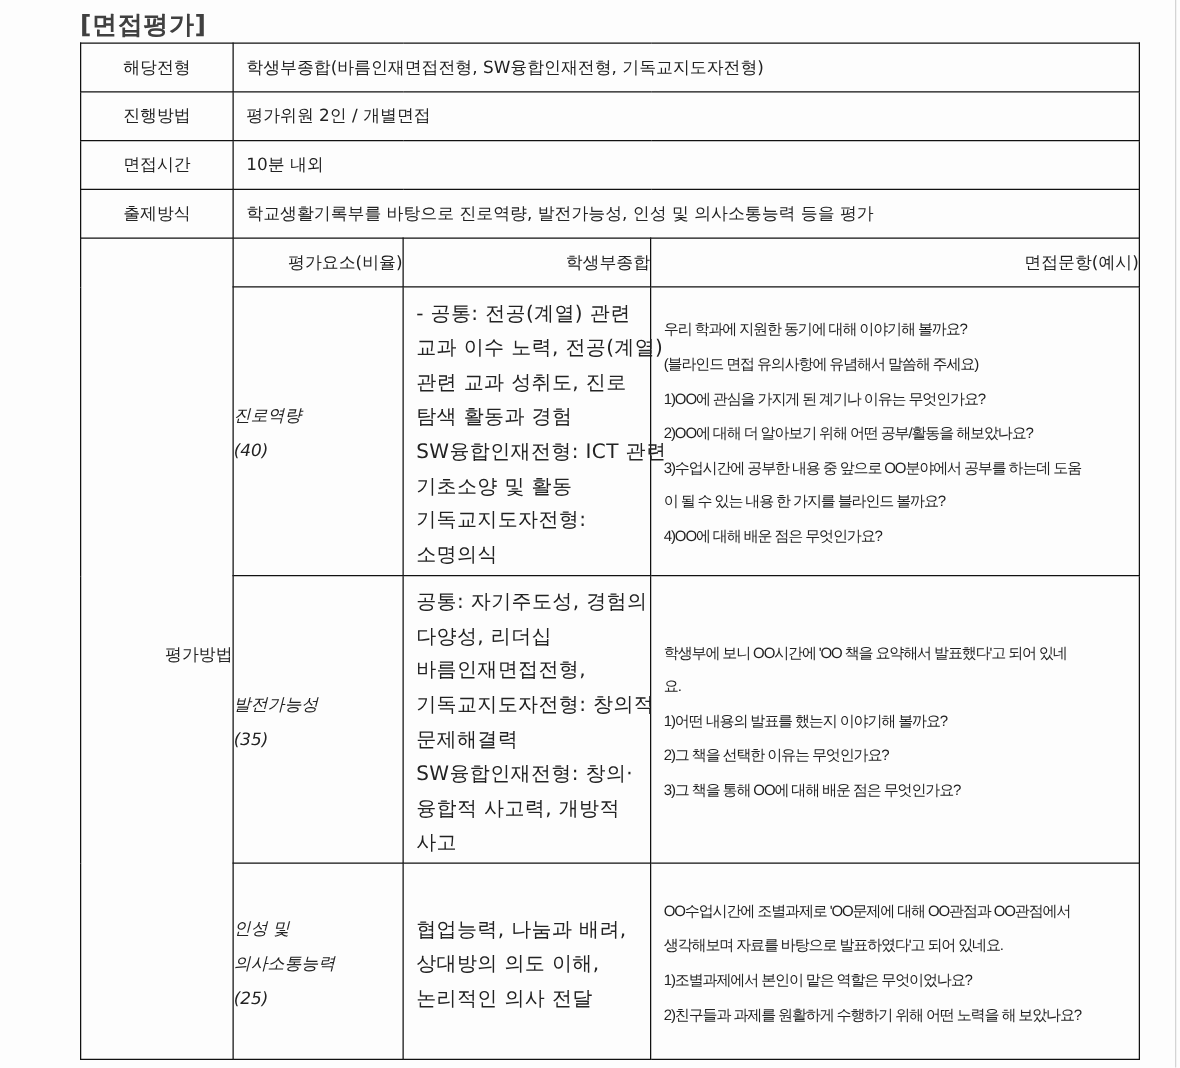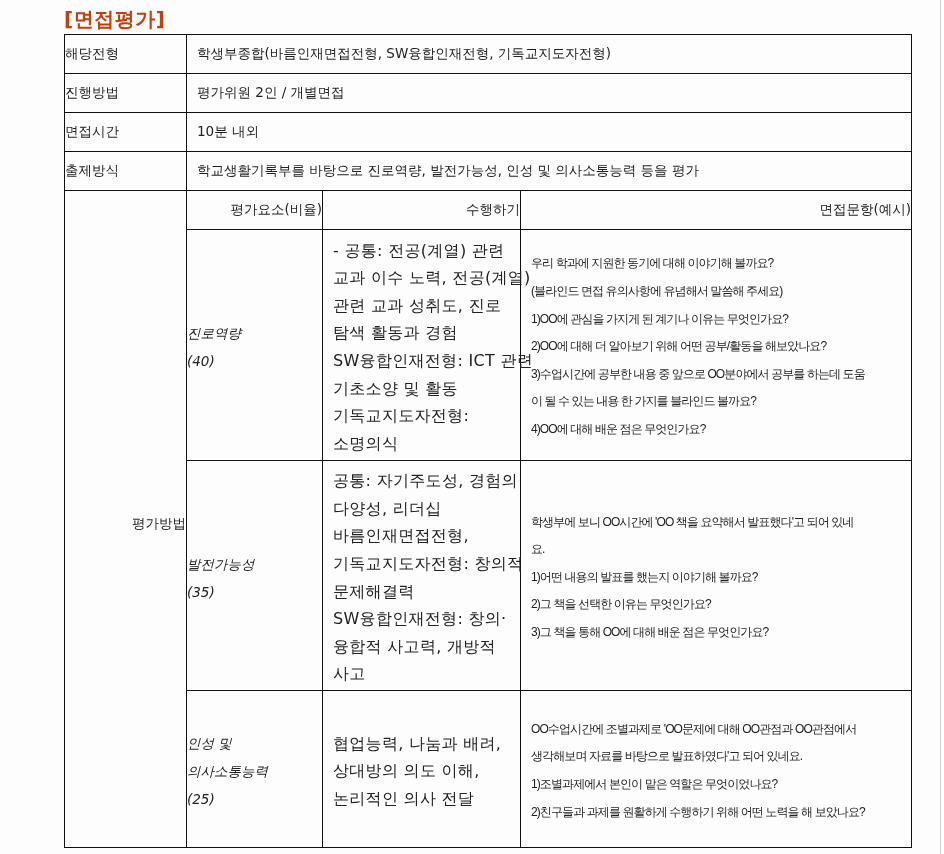--- a/index.html
+++ b/index.html
@@ -23,21 +23,21 @@
       height: 854px;
       background: #d4d4d4;
     }
     .title {
       position: absolute;
       left: 64px;
       top: 6px;
       font-size: 20px;
       font-weight: bold;
       letter-spacing: 0.5px;
-      color: #c2410c;
+      color: #404040;
       margin: 0;
     }
     table.eval {
       position: absolute;
       left: 64px;
       top: 34px;
       width: 847px;
       border-collapse: collapse;
       table-layout: fixed;
       font-size: 13.5px;
@@ -47,20 +47,21 @@
       padding: 0;
       vertical-align: middle;
     }
     col.c1 { width: 122px; }
     col.c2 { width: 136px; }
     col.c3 { width: 198px; }
     col.c4 { width: 391px; }
 
     tr.simple td { height: 38px; }
     td.label {
+      text-align: center;
       color: #222;
     }
     td.value {
       padding-left: 10px !important;
       color: #222;
     }
     td.method-label {
       text-align: center;
       vertical-align: top;
       padding-top: 9px !important;
@@ -122,21 +123,21 @@
       <td class="value" colspan="3">10분 내외</td>
     </tr>
     <tr class="simple">
       <td class="label">출제방식</td>
       <td class="value" colspan="3">학교생활기록부를 바탕으로 진로역량, 발전가능성, 인성 및 의사소통능력 등을 평가</td>
     </tr>
 
     <tr class="head">
       <td class="method-label" rowspan="4">평가방법</td>
       <td>평가요소(비율)</td>
-      <td>수행하기</td>
+      <td>학생부종합</td>
       <td>면접문항(예시)</td>
     </tr>
 
     <tr class="r-career">
       <td class="elem">
         <span class="line">진로역량</span>
         <span class="line">(40)</span>
       </td>
       <td class="items">
         <span class="line">- 공통: 전공(계열) 관련</span>

